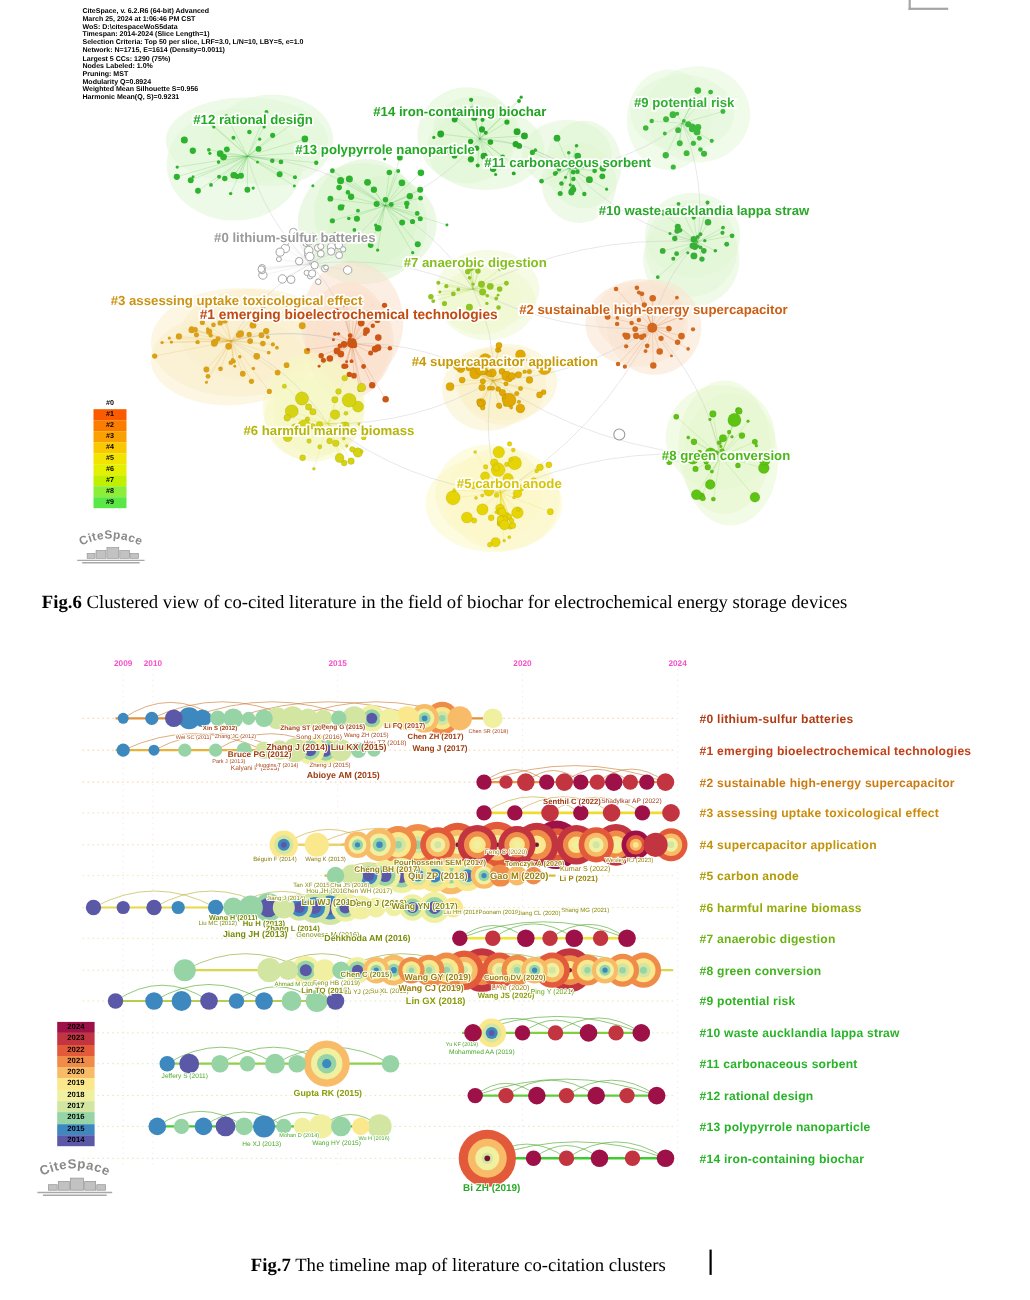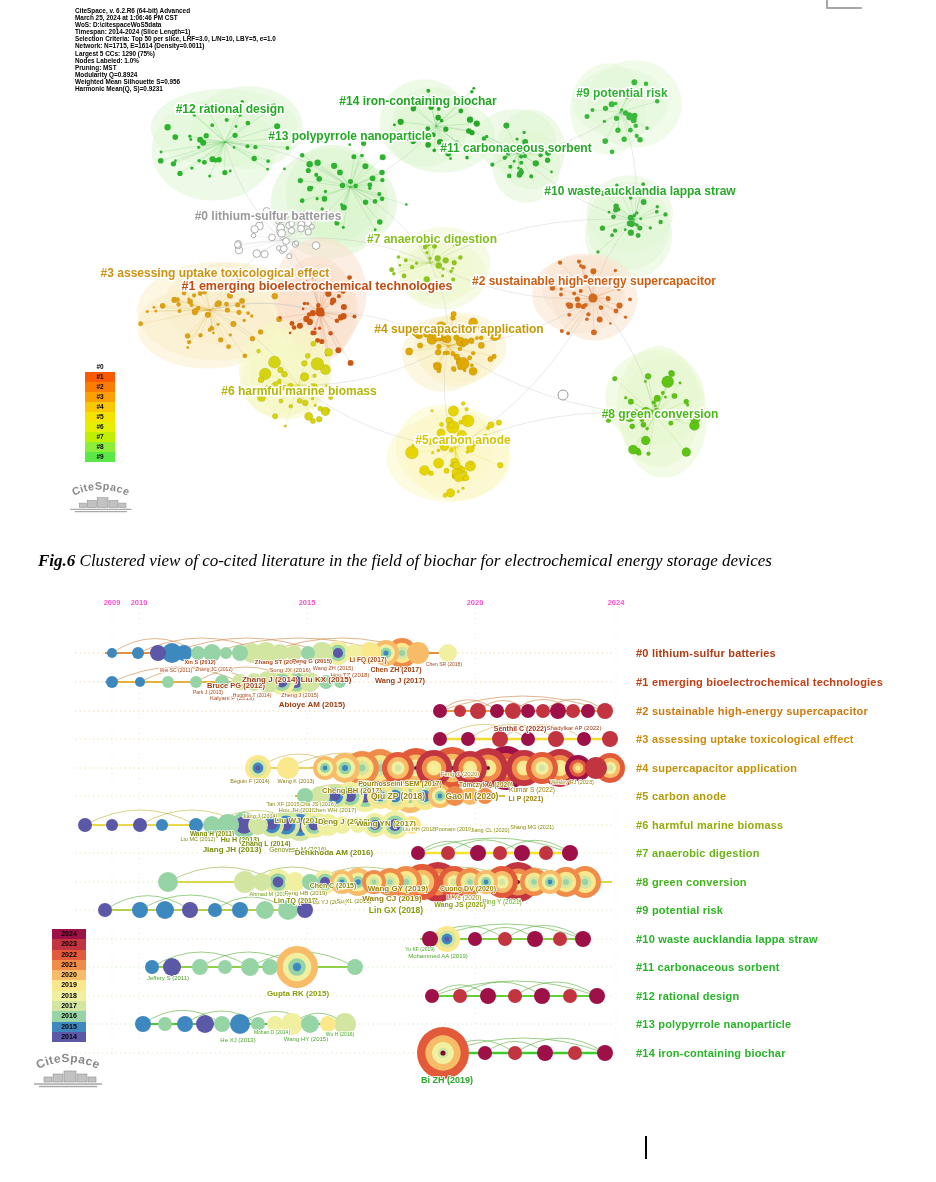--- a/index.html
+++ b/index.html
@@ -10,21 +10,21 @@
         font-size:6.4px;line-height:7.1px;letter-spacing:0;}
   .fig6-legend{position:absolute;left:85px;top:363px;width:30px;}
   .fig6-legend .hdr{font-size:6.5px;font-weight:bold;text-align:center;height:9px;color:#000;}
   .fig6-legend .cell{height:10px;font-size:6.5px;font-weight:bold;text-align:center;
                      line-height:10px;color:#000;}
   .yr-legend{position:absolute;left:52px;top:929px;width:34px;}
   .yr-legend .cell{height:10.3px;font-size:7px;font-weight:bold;text-align:center;
                    line-height:10.3px;color:#000;}
   .caption{position:absolute;color:#000;font-family:"Liberation Serif",serif;font-size:17px;}
   .caption b{font-weight:bold;}
-  .cap6{left:38px;top:551px;width:840px;font-style:italic;}
+  .cap6{left:38px;top:538px;width:840px;}
   .cap7{left:228px;top:1140px;}
   .cursor-bar{position:absolute;left:645px;top:1136px;width:1.5px;height:23px;background:#000;}
   .tr-box{position:absolute;left:826px;top:-14px;width:34px;height:21px;background:#fff;
           border-left:2px solid #a6a6a6;border-bottom:2px solid #a6a6a6;}
 </style>
 </head>
 <body>
 
 <div class="page">
 
@@ -1875,18 +1875,19 @@
       <div class="cell" style="background: rgb(252, 232, 140);">2019</div>
       <div class="cell" style="background: rgb(240, 240, 160);">2018</div>
       <div class="cell" style="background: rgb(210, 230, 162);">2017</div>
       <div class="cell" style="background: rgb(150, 212, 166);">2016</div>
       <div class="cell" style="background: rgb(62, 136, 192);">2015</div>
       <div class="cell" style="background: rgb(92, 88, 168);">2014</div>
     </div>
 
   <div class="caption cap6"><b>Fig.6</b><span> Clustered view of co-cited literature in the field of biochar for electrochemical energy storage devices</span></div>
 
+  <div class="caption cap7"><b>Fig.7</b><span> The timeline map of literature co-citation clusters</span></div>
 
   <div class="cursor-bar"></div>
 
   <div class="tr-box"></div>
 
 </div>
 
 </body></html>

